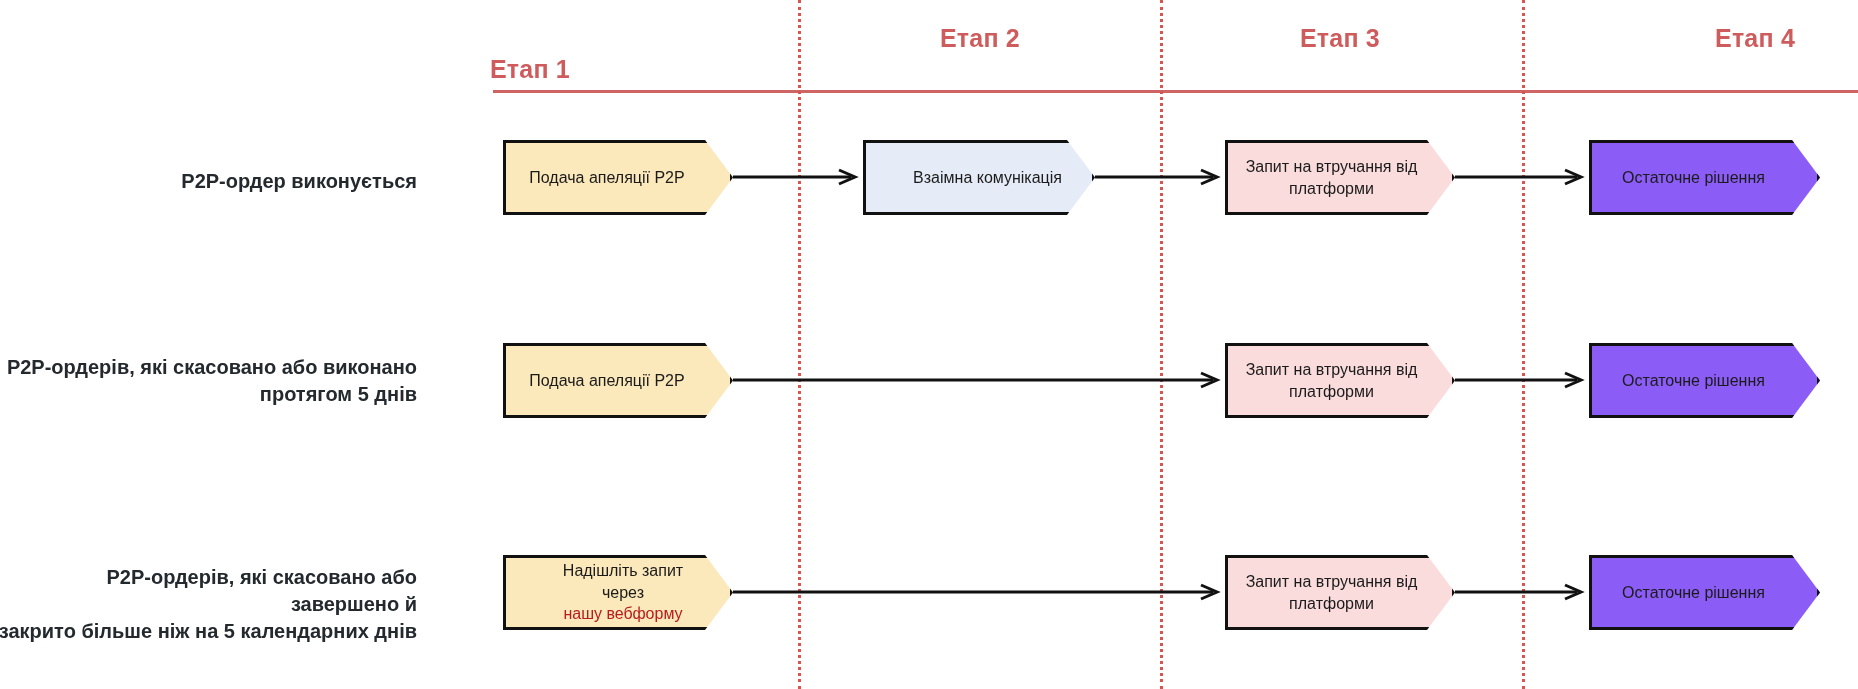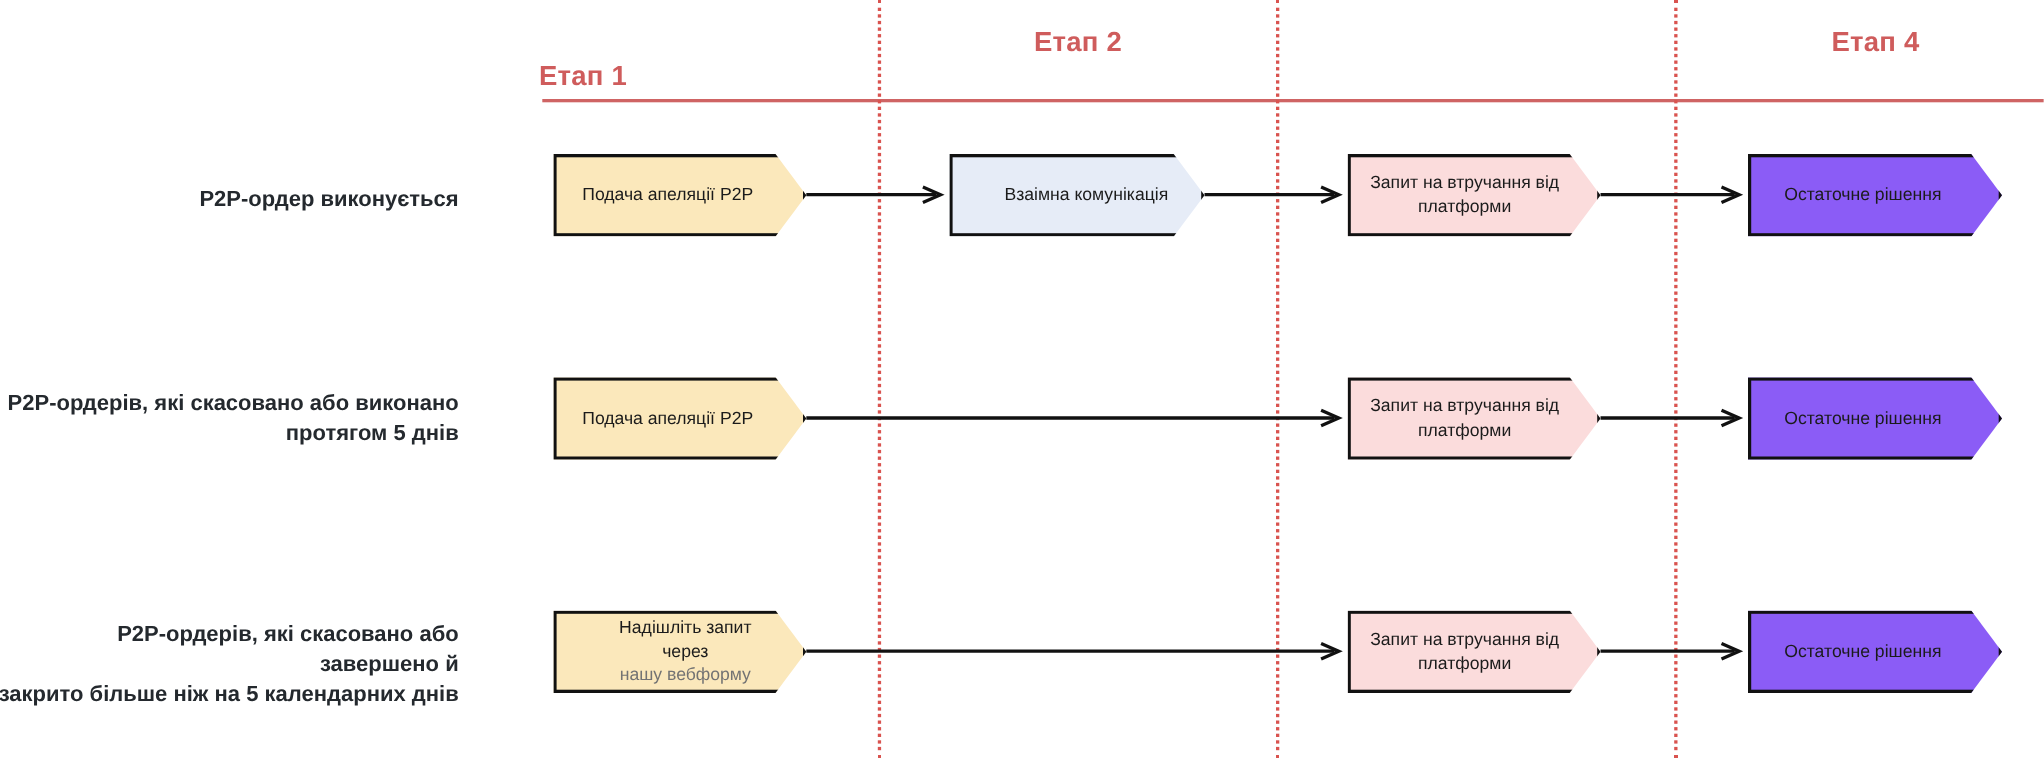--- a/index.html
+++ b/index.html
@@ -70,21 +70,21 @@
     font-size: 16px;
     color: #1b1b1b;
     line-height: 1.35;
     padding: 0 30px 0 8px;
     border: 3px solid #111111;
     -webkit-clip-path: polygon(0 0, calc(100% - 28px) 0, 100% 50%, calc(100% - 28px) 100%, 0 100%);
     clip-path: polygon(0 0, calc(100% - 28px) 0, 100% 50%, calc(100% - 28px) 100%, 0 100%);
   }
   .chev-inner { display: block; }
   .chev-link {
-    color: #737373;
+    color: #b91c1c;
     display: block;
   }
 
   .c-yellow { background: #fbe8bb; }
   .c-blue   { background: #e6ecf7; justify-content: flex-end; }
   .c-pink   { background: #fbdcdc; padding-left: 13px; }
   .c-green  { background: #8b5cf6; }
 
   
   .conn {
@@ -93,21 +93,22 @@
   }
   .conn svg { display: block; overflow: visible; }
 </style>
 </head>
 <body>
 
 <div id="canvas">
 
   <div class="stage-header" style="left:440px; width:180px;margin-top:31px;">Етап 1</div>
   <div class="stage-header" style="left:890px; width:180px;text-align:center;">Етап 2</div>
-  <div class="stage-header" style="left:1615px; width:180px;">Етап 4</div>
+  <div class="stage-header" style="left:1250px; width:180px;">Етап 3</div>
+  <div class="stage-header" style="left:1615px; width:180px;text-align:right;">Етап 4</div>
 
   <div class="stage-rule"></div>
 
   <div class="divider" style="left:798px;"></div>
   <div class="divider" style="left:1160px;"></div>
   <div class="divider" style="left:1522px;"></div>
 
   <div class="row-label" style="top:168px; width:420px;">P2P-ордер виконується</div>
 
   <div class="chev c-yellow" style="left:503px; top:140px; width:230px;">

